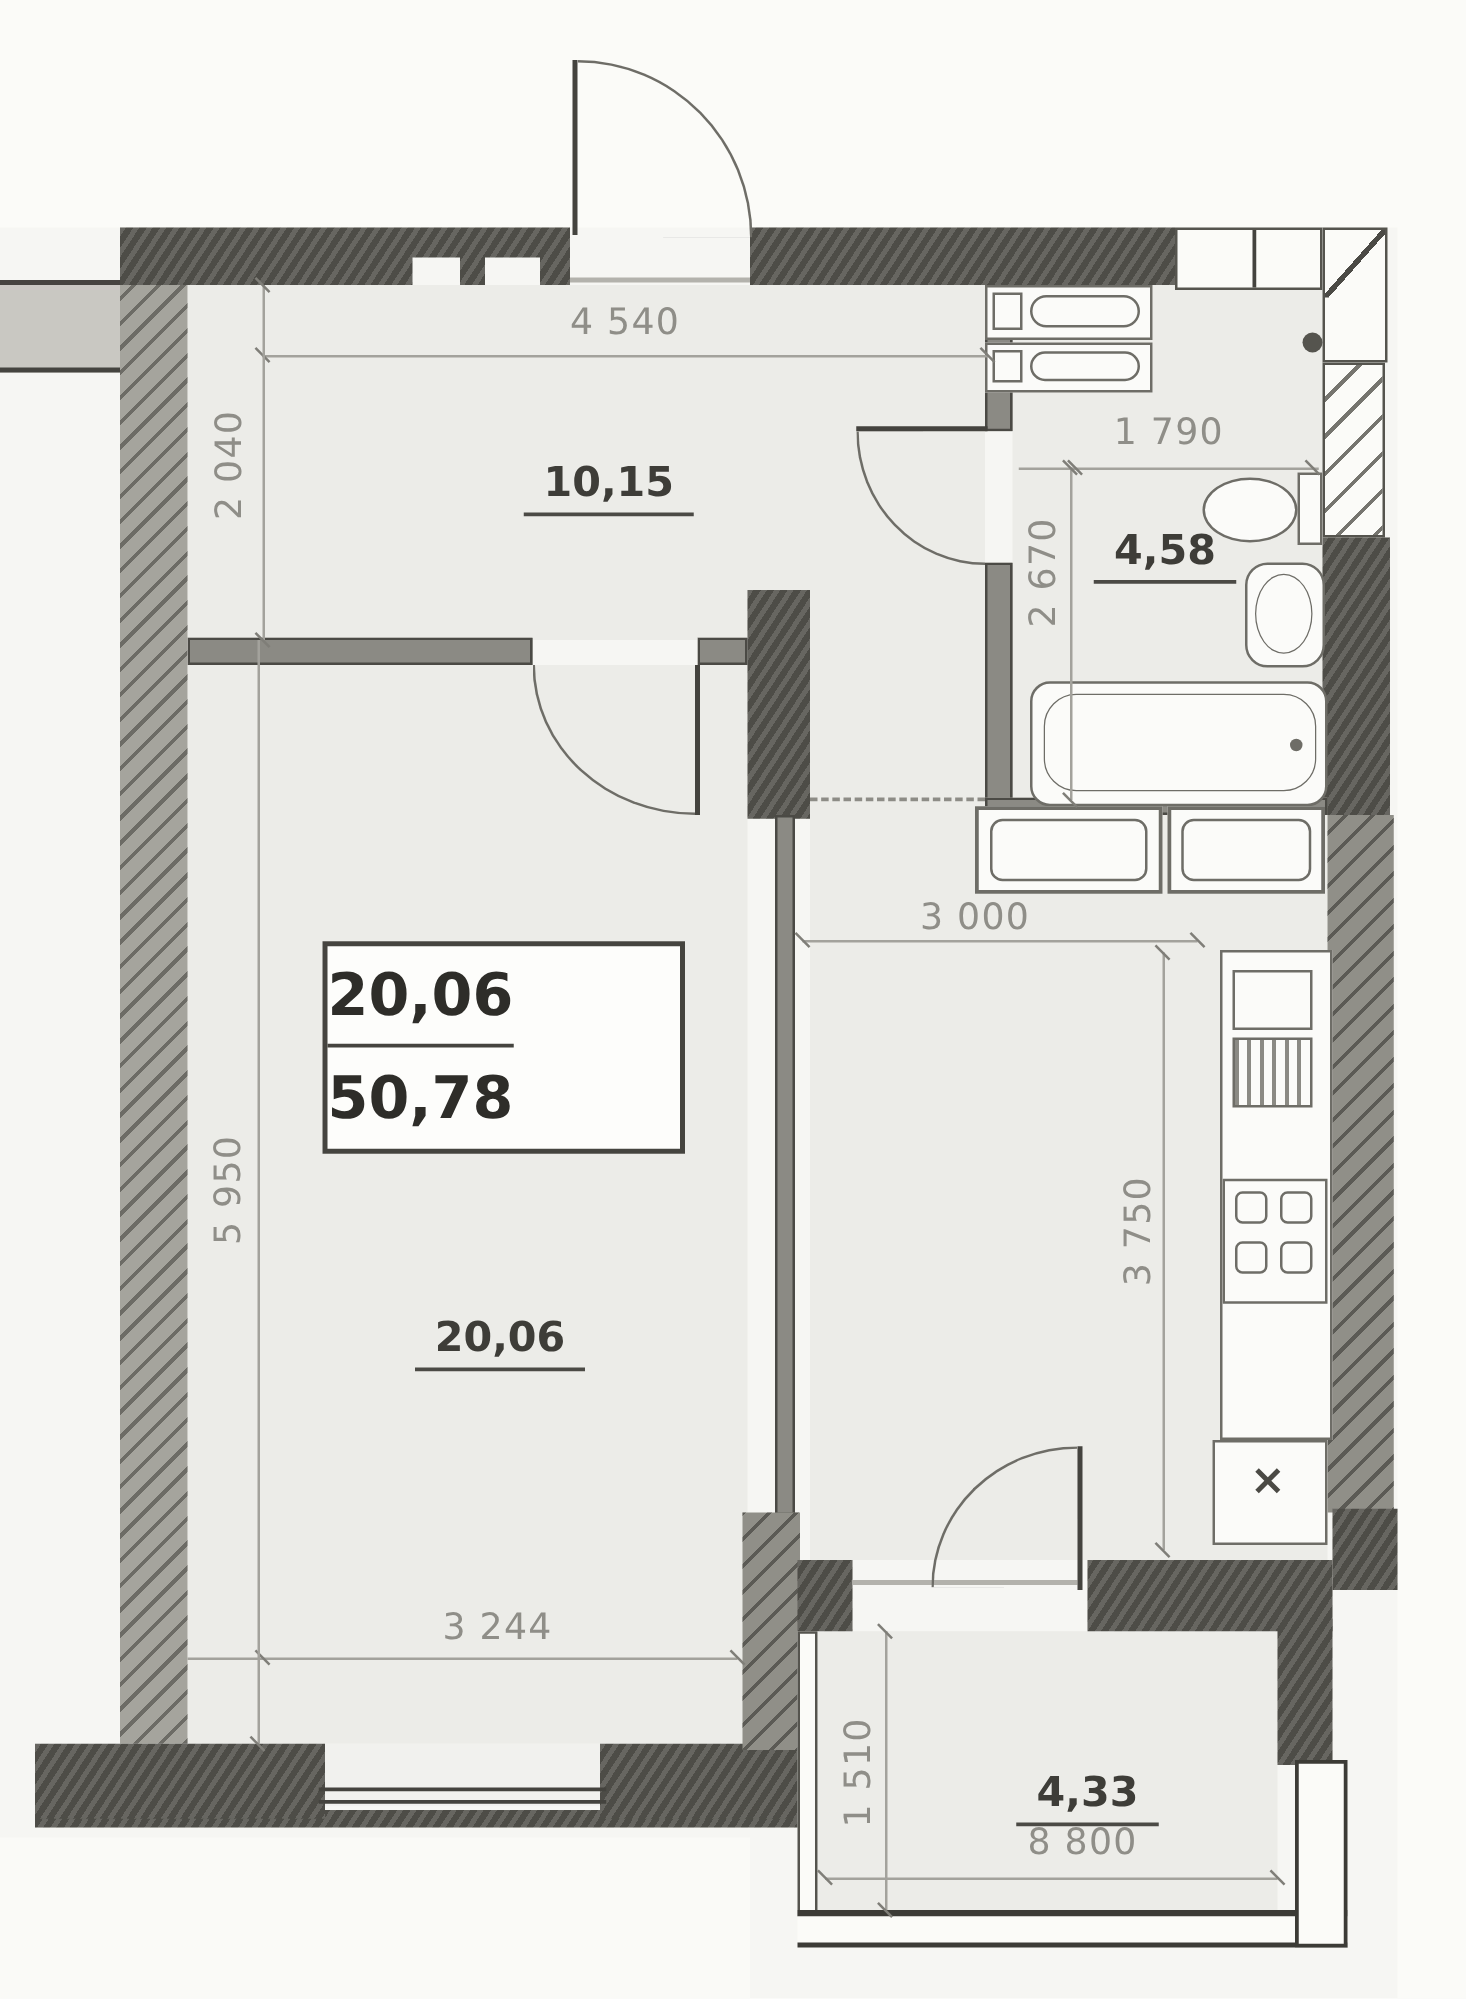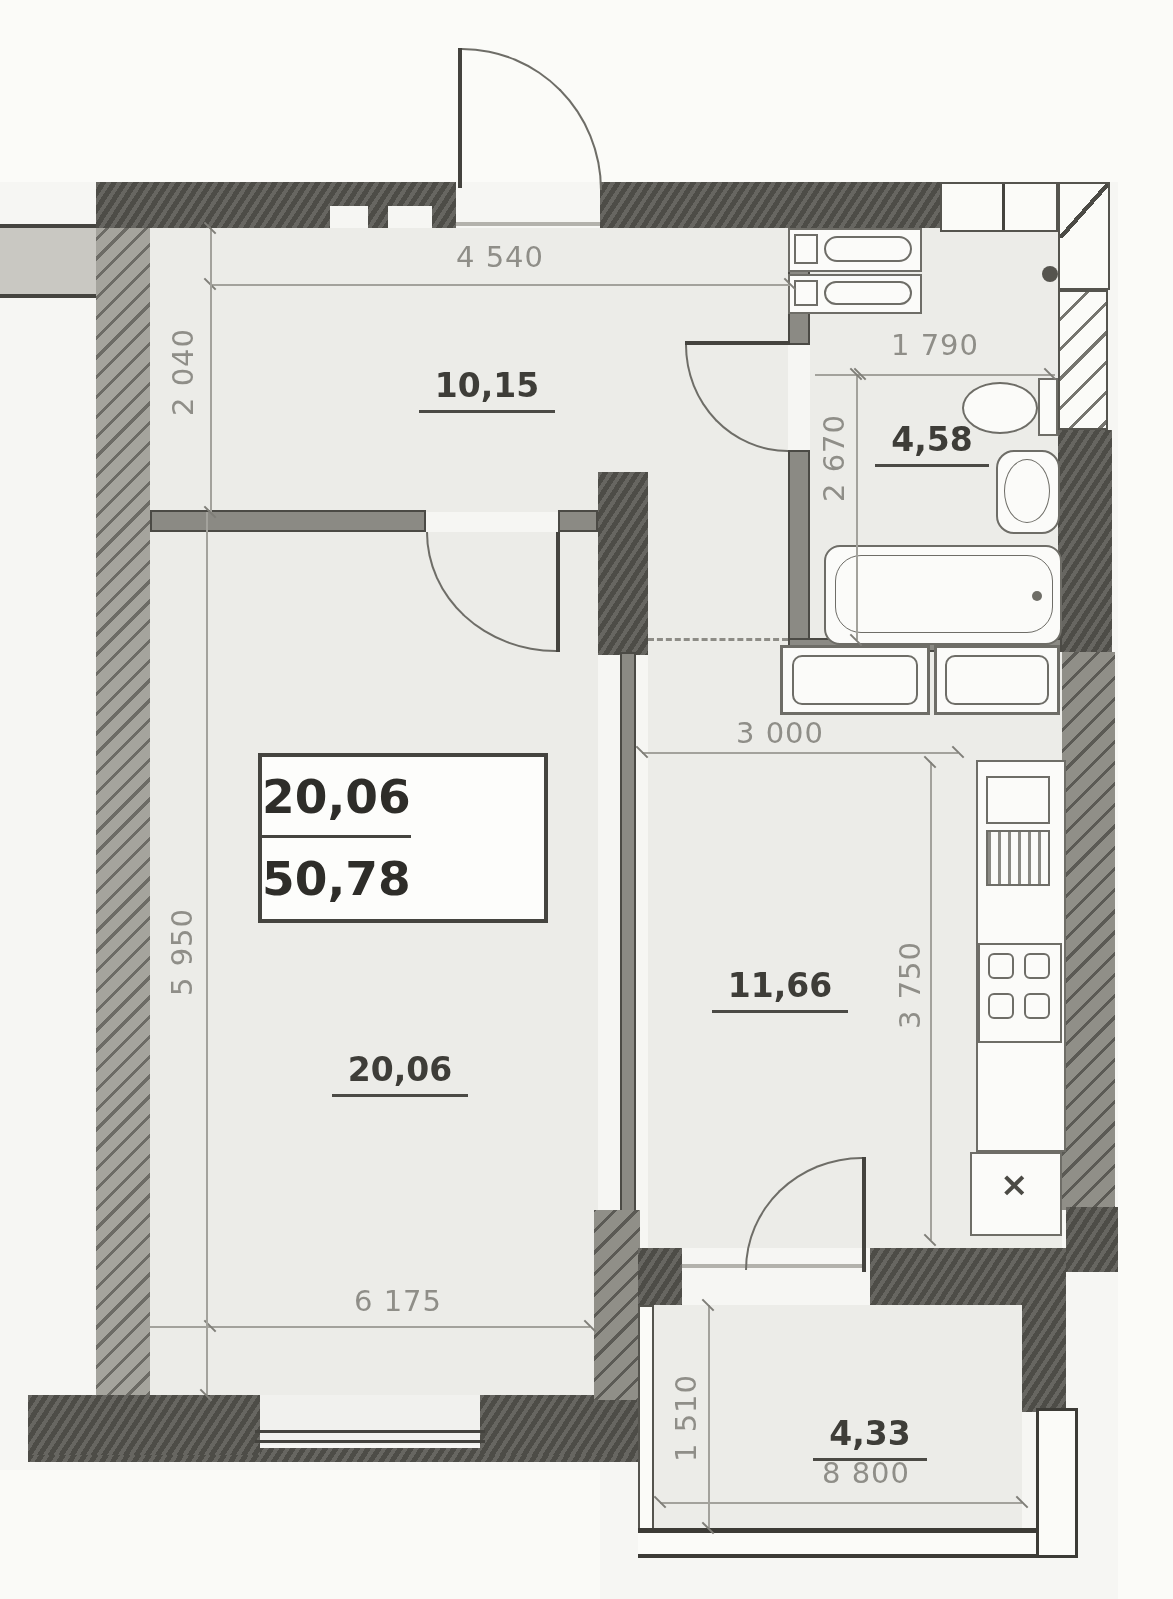--- a/index.html
+++ b/index.html
@@ -181,35 +181,32 @@
   <div class="tick" style="left:700px;top:1304px;"></div>
     <div class="tick" style="left:700px;top:1527px;"></div>
 
   <div class="dimtext" style="left:420px;top:240px;width:160px;">4 540</div>
   <div class="dimtext vlabel" style="left:183px;top:372px;">2 040</div>
   <div class="dimtext" style="left:855px;top:328px;width:160px;">1 790</div>
   <div class="dimtext vlabel" style="left:834px;top:458px;">2 670</div>
   <div class="dimtext" style="left:700px;top:700px;width:160px;margin-top:16px;">3 000</div>
   <div class="dimtext vlabel" style="left:182px;top:952px;">5 950</div>
   <div class="dimtext vlabel" style="left:910px;top:985px;">3 750</div>
-  <div class="dimtext" style="left:318px;top:1284px;width:160px;">6 175</div>
+  <div class="dimtext" style="left:318px;top:1284px;width:160px;">3 244</div>
   <div class="dimtext vlabel" style="left:686px;top:1418px;">1 510</div>
   <div class="dimtext" style="left:786px;top:1456px;width:160px;">8 800</div>
 
   <div class="labelwrap" style="left:412px;top:366px;width:150px;">
     <span class="arealabel">10,15</span>
   </div>
   <div class="labelwrap" style="left:862px;top:420px;width:140px;">
     <span class="arealabel">4,58</span>
   </div>
   <div class="labelwrap" style="left:325px;top:1050px;width:150px;">
     <span class="arealabel">20,06</span>
-  </div>
-  <div class="labelwrap" style="left:700px;top:966px;width:160px;">
-    <span class="arealabel">11,66</span>
   </div>
   <div class="labelwrap" style="left:800px;top:1414px;width:140px;">
     <span class="arealabel">4,33</span>
   </div>
 
   <div class="infobox" style="left:258px;top:753px;width:290px;height:170px;">
     <div class="r">
       <div class="cell top">20,06</div>
       <div class="cell">50,78</div>
     </div>

